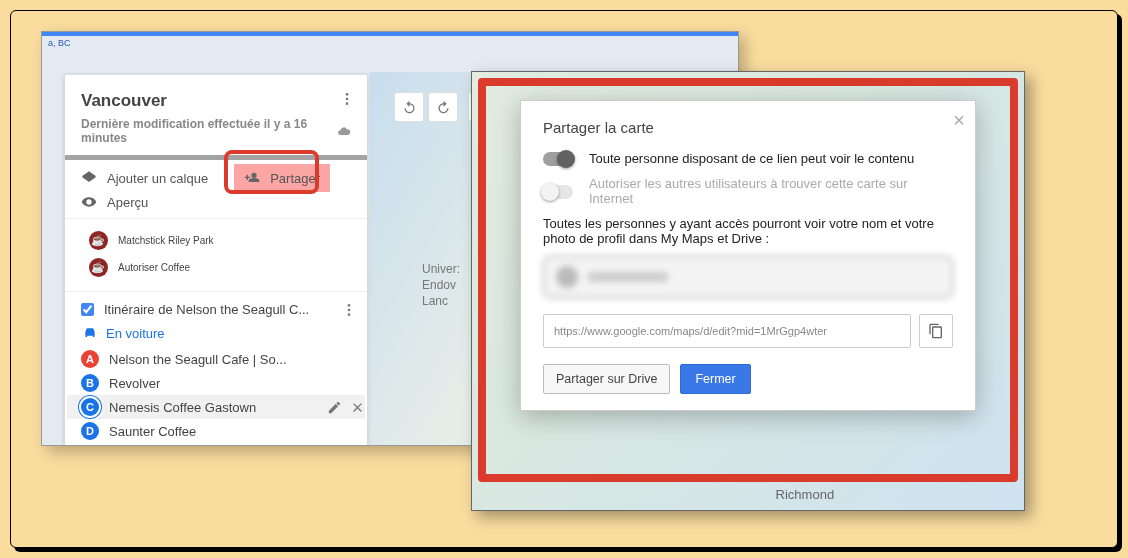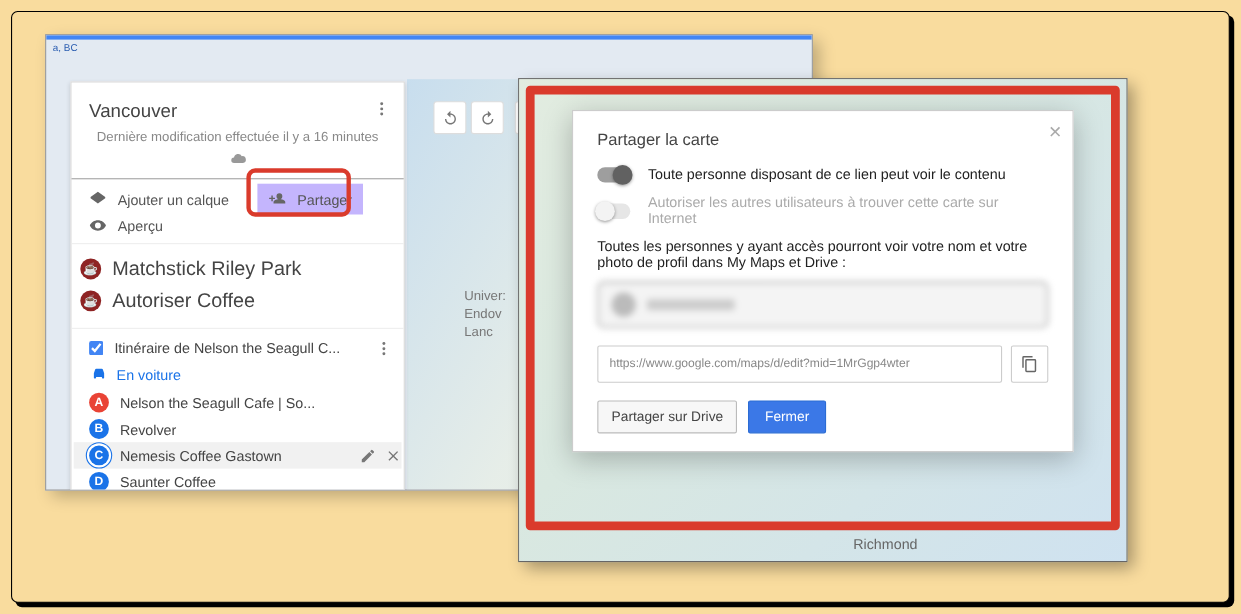--- a/index.html
+++ b/index.html
@@ -20,42 +20,42 @@
     .map-bc { position:absolute; top:6px; left:6px; font-size:9px; color:#2a5db0; }
 
     .side-panel {
       position: absolute;
       top: 42px; left: 22px;
       width: 304px;
       background: #fff;
       border: 1px solid #d9d9d9;
       box-shadow: 0 1px 4px rgba(0,0,0,.15);
     }
-    .sp-head { padding: 16px 16px 10px; border-bottom: 1px solid #a3a3a3; position: relative; }
+    .sp-head { padding: 16px 16px 10px; border-bottom: 5px solid #a3a3a3; position: relative; font-weight: bold; }
     .sp-title { font-size: 17px; color: #444; }
-    .sp-sub { font-size: 12px; color: #888; margin-top: 6px; display:flex; align-items:center; gap:6px;flex-direction:column;}
+    .sp-sub { font-size: 12px; color: #888; margin-top: 6px; display:flex; align-items:center; gap:6px;}
     .sp-menu { position:absolute; top:16px; right:12px; fill:#777; }
     .sp-menu svg, .route-menu svg { width:16px; height:16px;}
 
     .sp-actions { padding: 10px 16px 8px; border-bottom: 1px solid #eee; font-size:13px; color:#555; }
     .act-row { display:flex; align-items:center; gap:36px; }
     .act { display:flex; align-items:center; gap:10px; fill:#666; position:relative; }
     .act svg { width:16px; height:16px;}
     .act.preview { margin-top:8px; }
 
     .share-highlight {
       position:absolute;
       left: -10px; top:-14px;
       width: 95px; height: 44px;
       border: 4px solid #da3b2c;
       border-radius: 8px;
       pointer-events:none;
     }
 
-    .sp-layer { padding: 8px 8px 10px; font-size:18px; color:#444; border-bottom: 1px solid #eee;}
+    .sp-layer { padding: 8px 24px 10px; font-size:10px; color:#444; border-bottom: 1px solid #eee;}
     .place { display:flex; align-items:center; gap:10px; padding:4px 0;}
     .dot-coffee { width:19px;height:19px;border-radius:50%;background:#8e2424;color:#fff;display:flex;align-items:center;justify-content:center;font-size:11px;}
     .dot-coffee::before{content:"☕";font-size:11px;}
 
     .sp-route { padding: 10px 16px 12px; font-size:13px; color:#444; position:relative;}
     .route-head { display:flex; align-items:center; gap:10px;}
     .route-head input { accent-color:#4285f4; }
     .route-menu { position:absolute; top:10px; right:10px; fill:#777;}
     .mode { color:#1a73e8; display:flex;align-items:center;gap:8px; margin:8px 0 6px 1px;text-align:center;}
     .mode svg{width:16px;height:16px;fill:#1a73e8;}
@@ -195,21 +195,21 @@
       </div>
 
       <div class="sp-actions">
         <div class="act-row">
           <div class="act">
             <svg viewBox="0 0 24 24">
                 <path d="M12 2L2 9l10 7 10-7-10-7zm0 14L2 9v2l10 7 10-7V9l-10 7z"></path>
               </svg>
             <span>Ajouter un calque</span>
           </div>
-          <div class="act" style="background:#c4b5fd;padding:6px 10px;margin:-6px -10px;">
+          <div class="act" style="background:#fca5a5;padding:6px 10px;margin:-6px -10px;">
             <svg viewBox="0 0 24 24">
                 <path d="M15 12a4 4 0 100-8 4 4 0 000 8zm-9-2V7H4v3H1v2h3v3h2v-3h3v-2H6zm9 2c-2.7 0-8 1.3-8 4v2h16v-2c0-2.7-5.3-4-8-4z"></path>
               </svg>
             <span>Partager</span>
             <div class="share-highlight"></div>
           </div>
         </div>
         <div class="act preview">
           <svg viewBox="0 0 24 24">
               <path d="M12 5C7 5 2.7 8.1 1 12c1.7 3.9 6 7 11 7s9.3-3.1 11-7c-1.7-3.9-6-7-11-7zm0 11a4 4 0 110-8 4 4 0 010 8z"></path>

